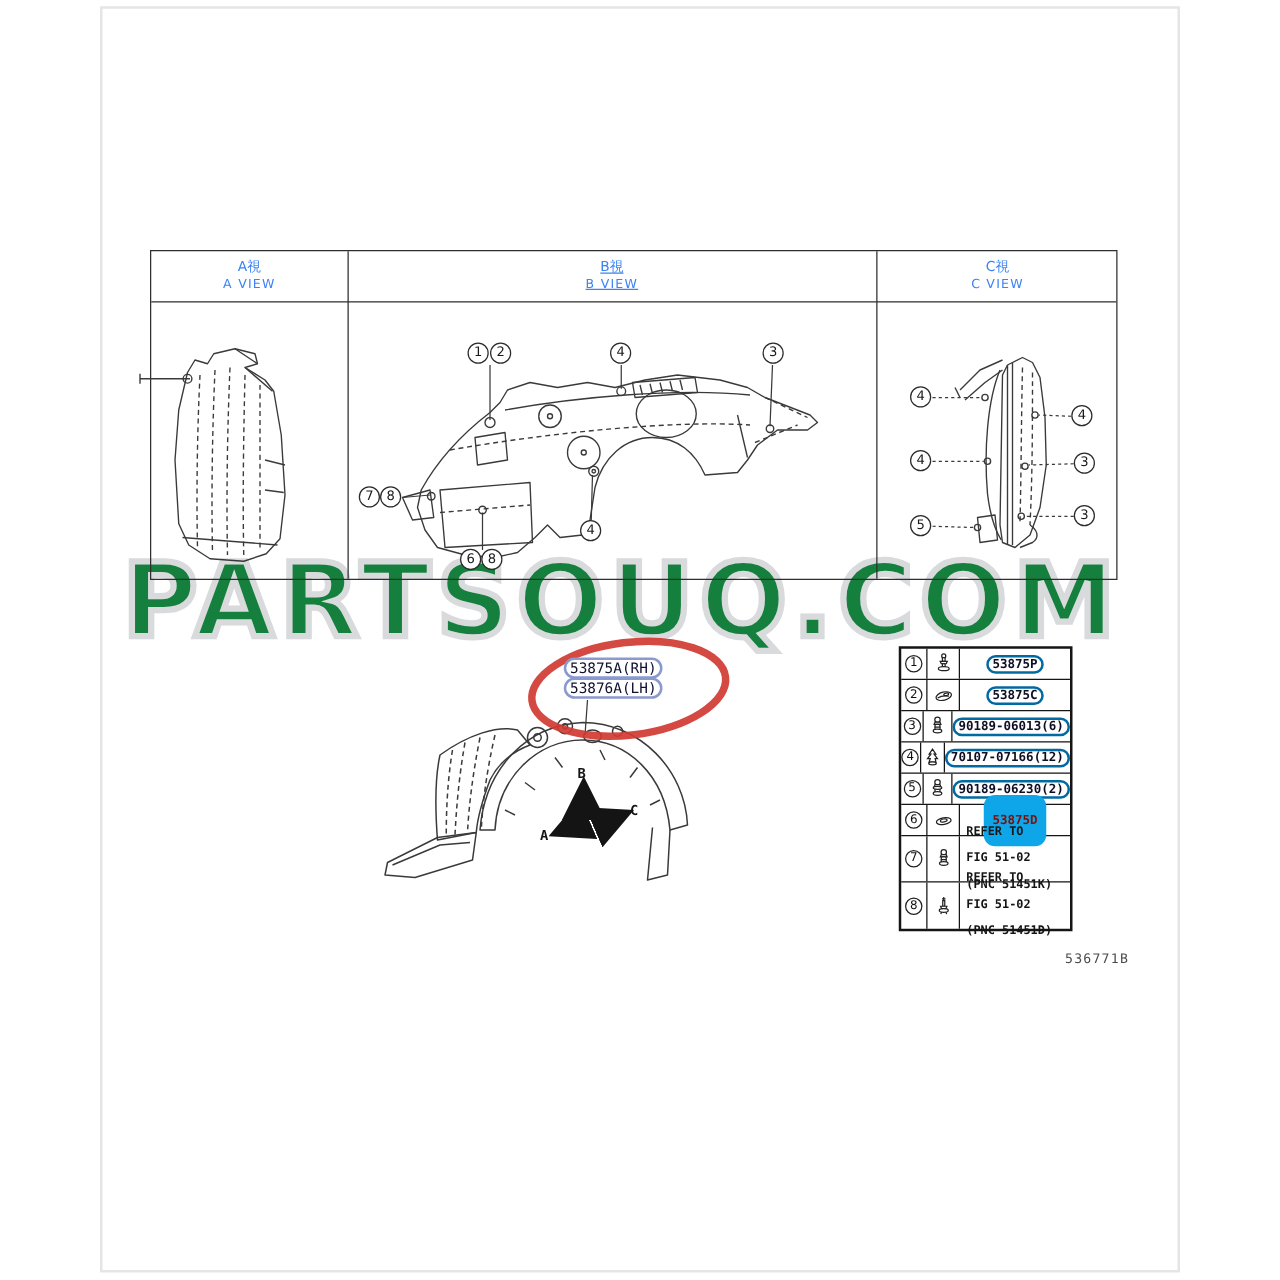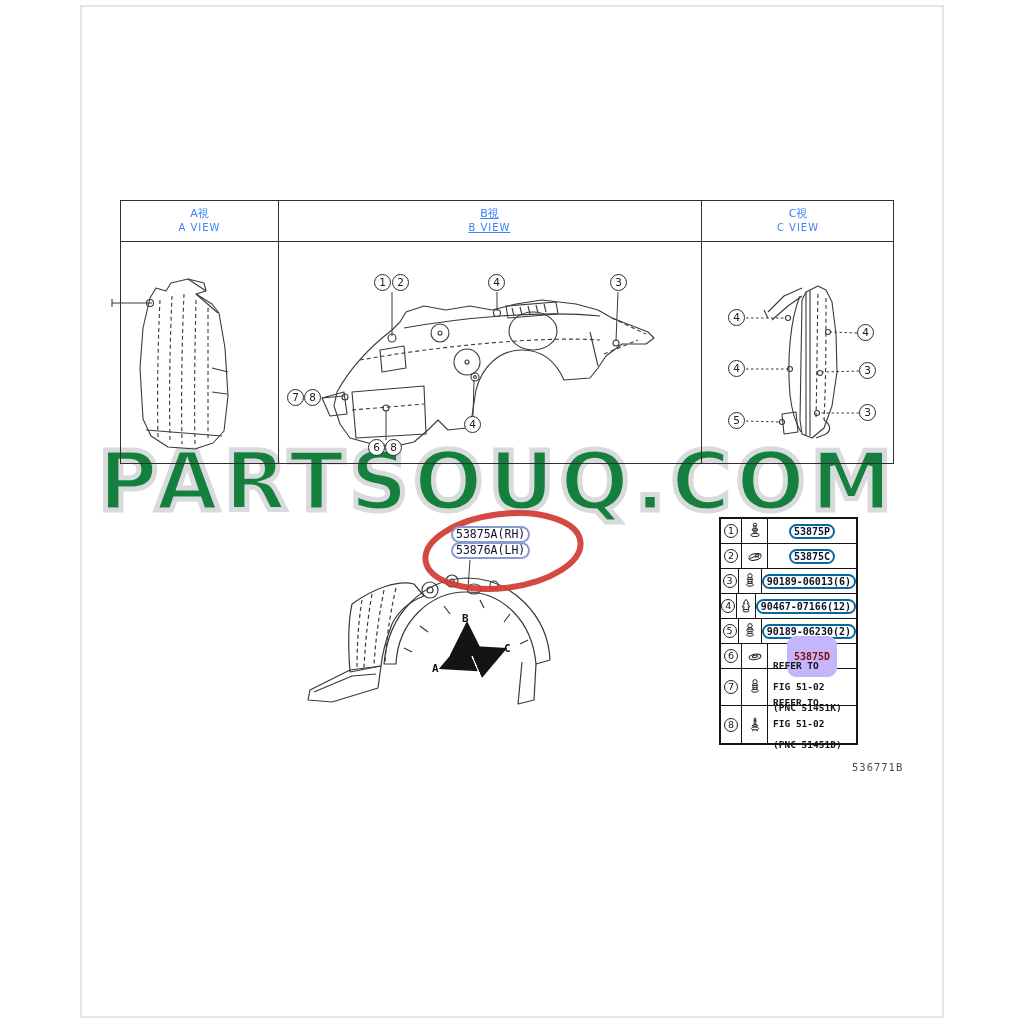--- a/index.html
+++ b/index.html
@@ -59,21 +59,21 @@
     width:14px; height:14px; border:1px solid #222; border-radius:50%;
     font-size:9.5px; line-height:12px; text-align:center; color:#111;
   }
   .pt-icon { width:26px; border-right:1px solid #151515; display:flex; align-items:center; justify-content:center; }
   .pt-part { flex:1; display:flex; align-items:center; justify-content:center; overflow:visible; }
   .pill {
     border:2px solid #0369a1; border-radius:10px; padding:0 3px;
     font-family:"DejaVu Sans Mono", monospace; font-weight:bold; font-size:10px;
     color:#0e0e24; white-space:nowrap; background:#fff; cursor:pointer;
   }
-  .pill.red { border:none; background:#c4b5fd; color:#7e1006; padding:15px 7px; border-radius:9px; }
+  .pill.red { border:none; background:#0ea5e9; color:#7e1006; padding:15px 7px; border-radius:9px; }
   .refer {
     font-family:"DejaVu Sans Mono", monospace; font-weight:bold; font-size:9.5px;
     line-height:10.5px; color:#151515; text-align:left; width:100%; padding-left:5px; white-space:pre-line;
   }
   .figcode {
     position:absolute; left:852px; top:761px; font-family:"DejaVu Sans Mono", monospace;
     font-size:10.5px; color:#4c4c4c; letter-spacing:1px; z-index:5;
   }
 </style>
 </head>
@@ -297,21 +297,21 @@
       <div class="pt-no">
           <span>4</span>
         </div>
       <div class="pt-icon">
         <svg width="18" height="20" viewBox="0 0 20 20" stroke="#222" stroke-width="1.1" fill="#fff">
           <path d="M10,2.6 L13,7 h-1.6 L14.4,11 h-2 L13,14 h-6 L8,11 H5.6 L8.6,7 H7 Z"></path>
           <ellipse cx="10" cy="15.2" rx="3.4" ry="1.4"></ellipse>
         </svg>
       </div>
       <div class="pt-part">
-          <span class="pill">90467-07166(12)</span>
+          <span class="pill">70107-07166(12)</span>
         </div>
     </div>
 
     <div class="pt-row">
       <div class="pt-no">
           <span>5</span>
         </div>
       <div class="pt-icon">
         <svg width="18" height="20" viewBox="0 0 20 20" stroke="#222" stroke-width="1.1" fill="#fff">
           <circle cx="10" cy="4.2" r="2.4"></circle>

